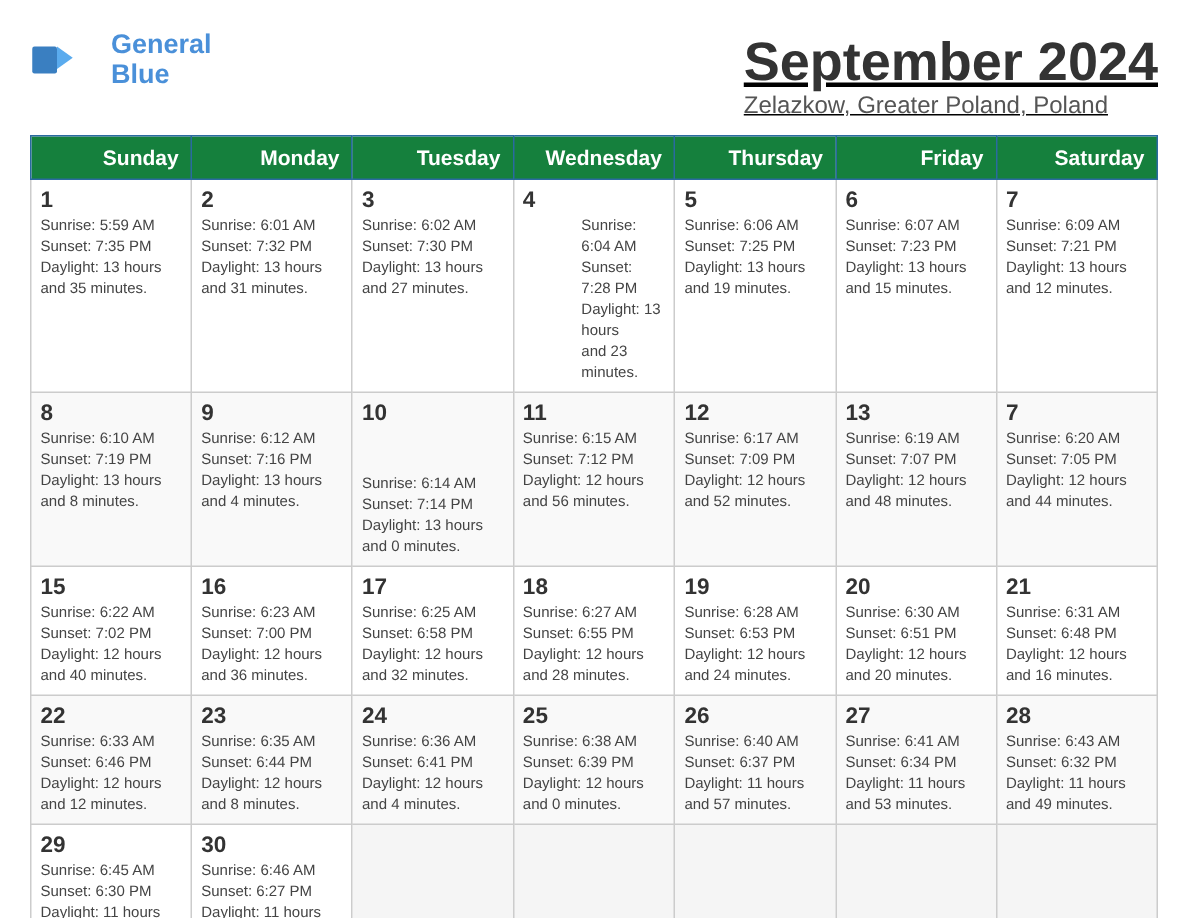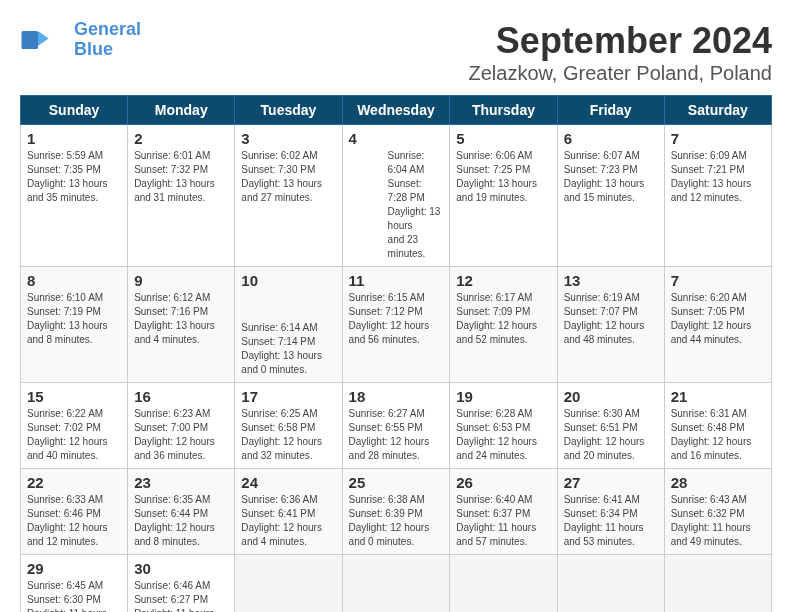--- a/index.html
+++ b/index.html
@@ -28,39 +28,40 @@
       line-height: 1.1;
     }
     .logo-text span {
       color: #4a90d9;
     }
     .logo-icon {
       width: 30px;
       height: 30px;
     }
     .title-section {
-      text-align: right;
+      text-align: left;
+      text-decoration: underline;
     }
     .month-title {
       font-size: 36px;
       font-weight: bold;
       color: #333;
     }
     .location {
-      font-size: 20px;
+      font-size: 16px;
       color: #555;
     }
     .calendar {
       width: 100%;
       border-collapse: collapse;
     }
     .calendar th {
-      background: #0c4a6e;
+      background: #15803d;
       color: #fff;
-      text-align: center;
+      text-align: right;
       padding: 6px 8px;
       font-size: 14px;
       font-weight: bold;
       border: 1px solid #2a6aa0;
     }
     .calendar td {
       border: 1px solid #ccc;
       vertical-align: top;
       padding: 5px 6px;
       width: 108px;

